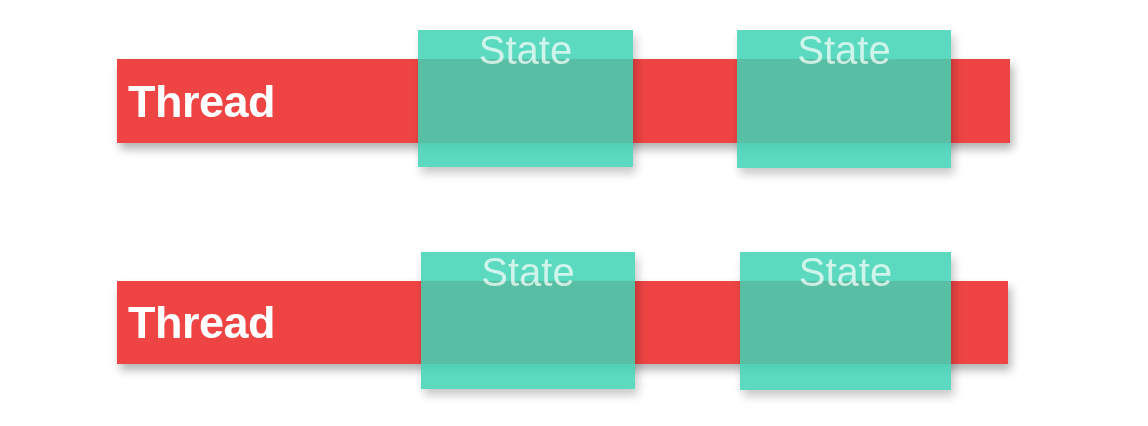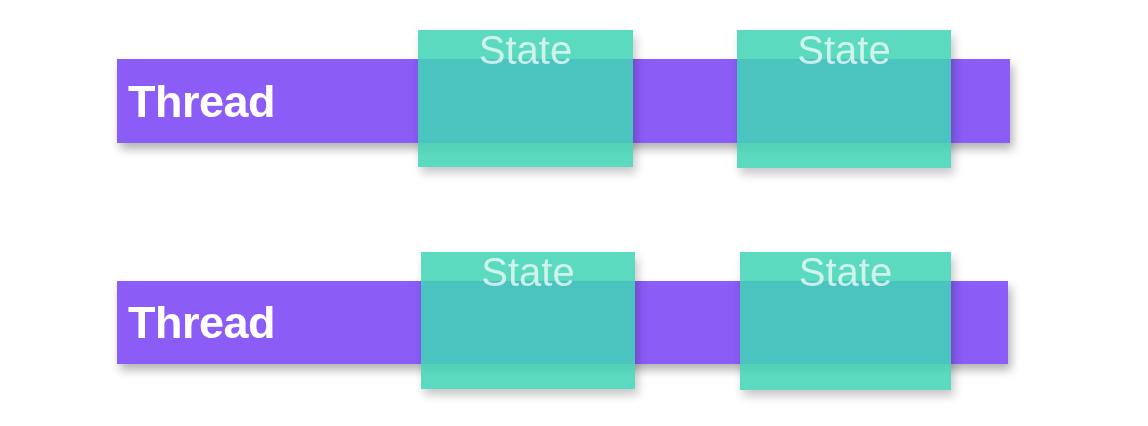--- a/index.html
+++ b/index.html
@@ -17,21 +17,21 @@
   .canvas {
     position: relative;
     width: 1148px;
     height: 426px;
     background: #ffffff;
   }
 
   
   .thread-bar {
     position: absolute;
-    background: #8b5cf6;
+    background: #ef4444;
     box-shadow: 3px 6px 9px rgba(0,0,0,0.30);
     display: flex;
     align-items: center;
     z-index: 1;
   }
   .thread-label {
     color: #ffffff;
     font-family: "Liberation Sans", sans-serif;
     font-weight: bold;
     font-size: 45px;

